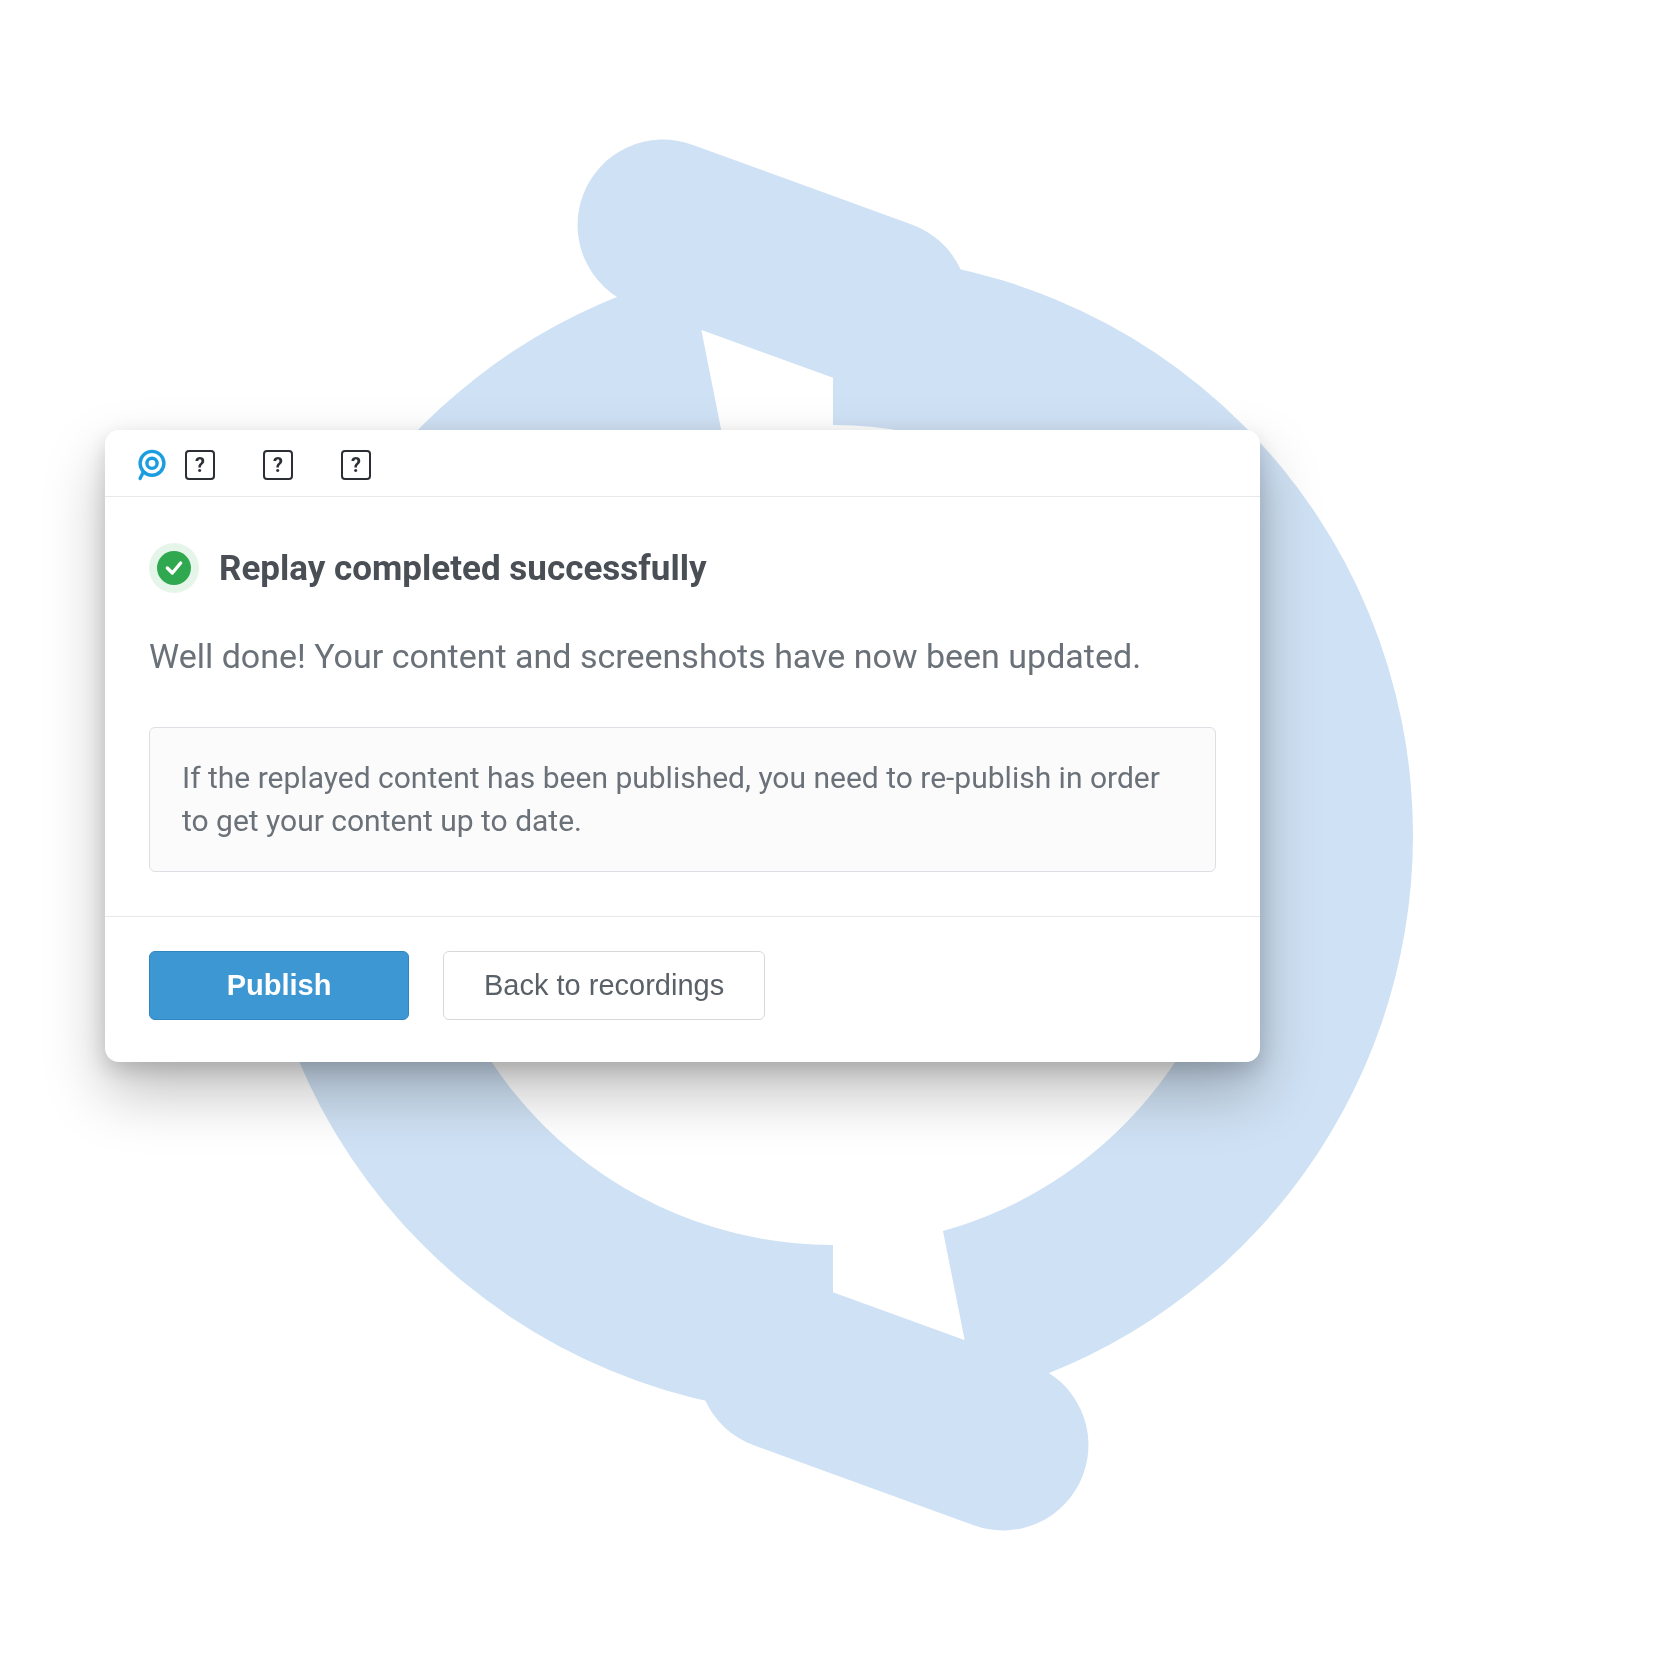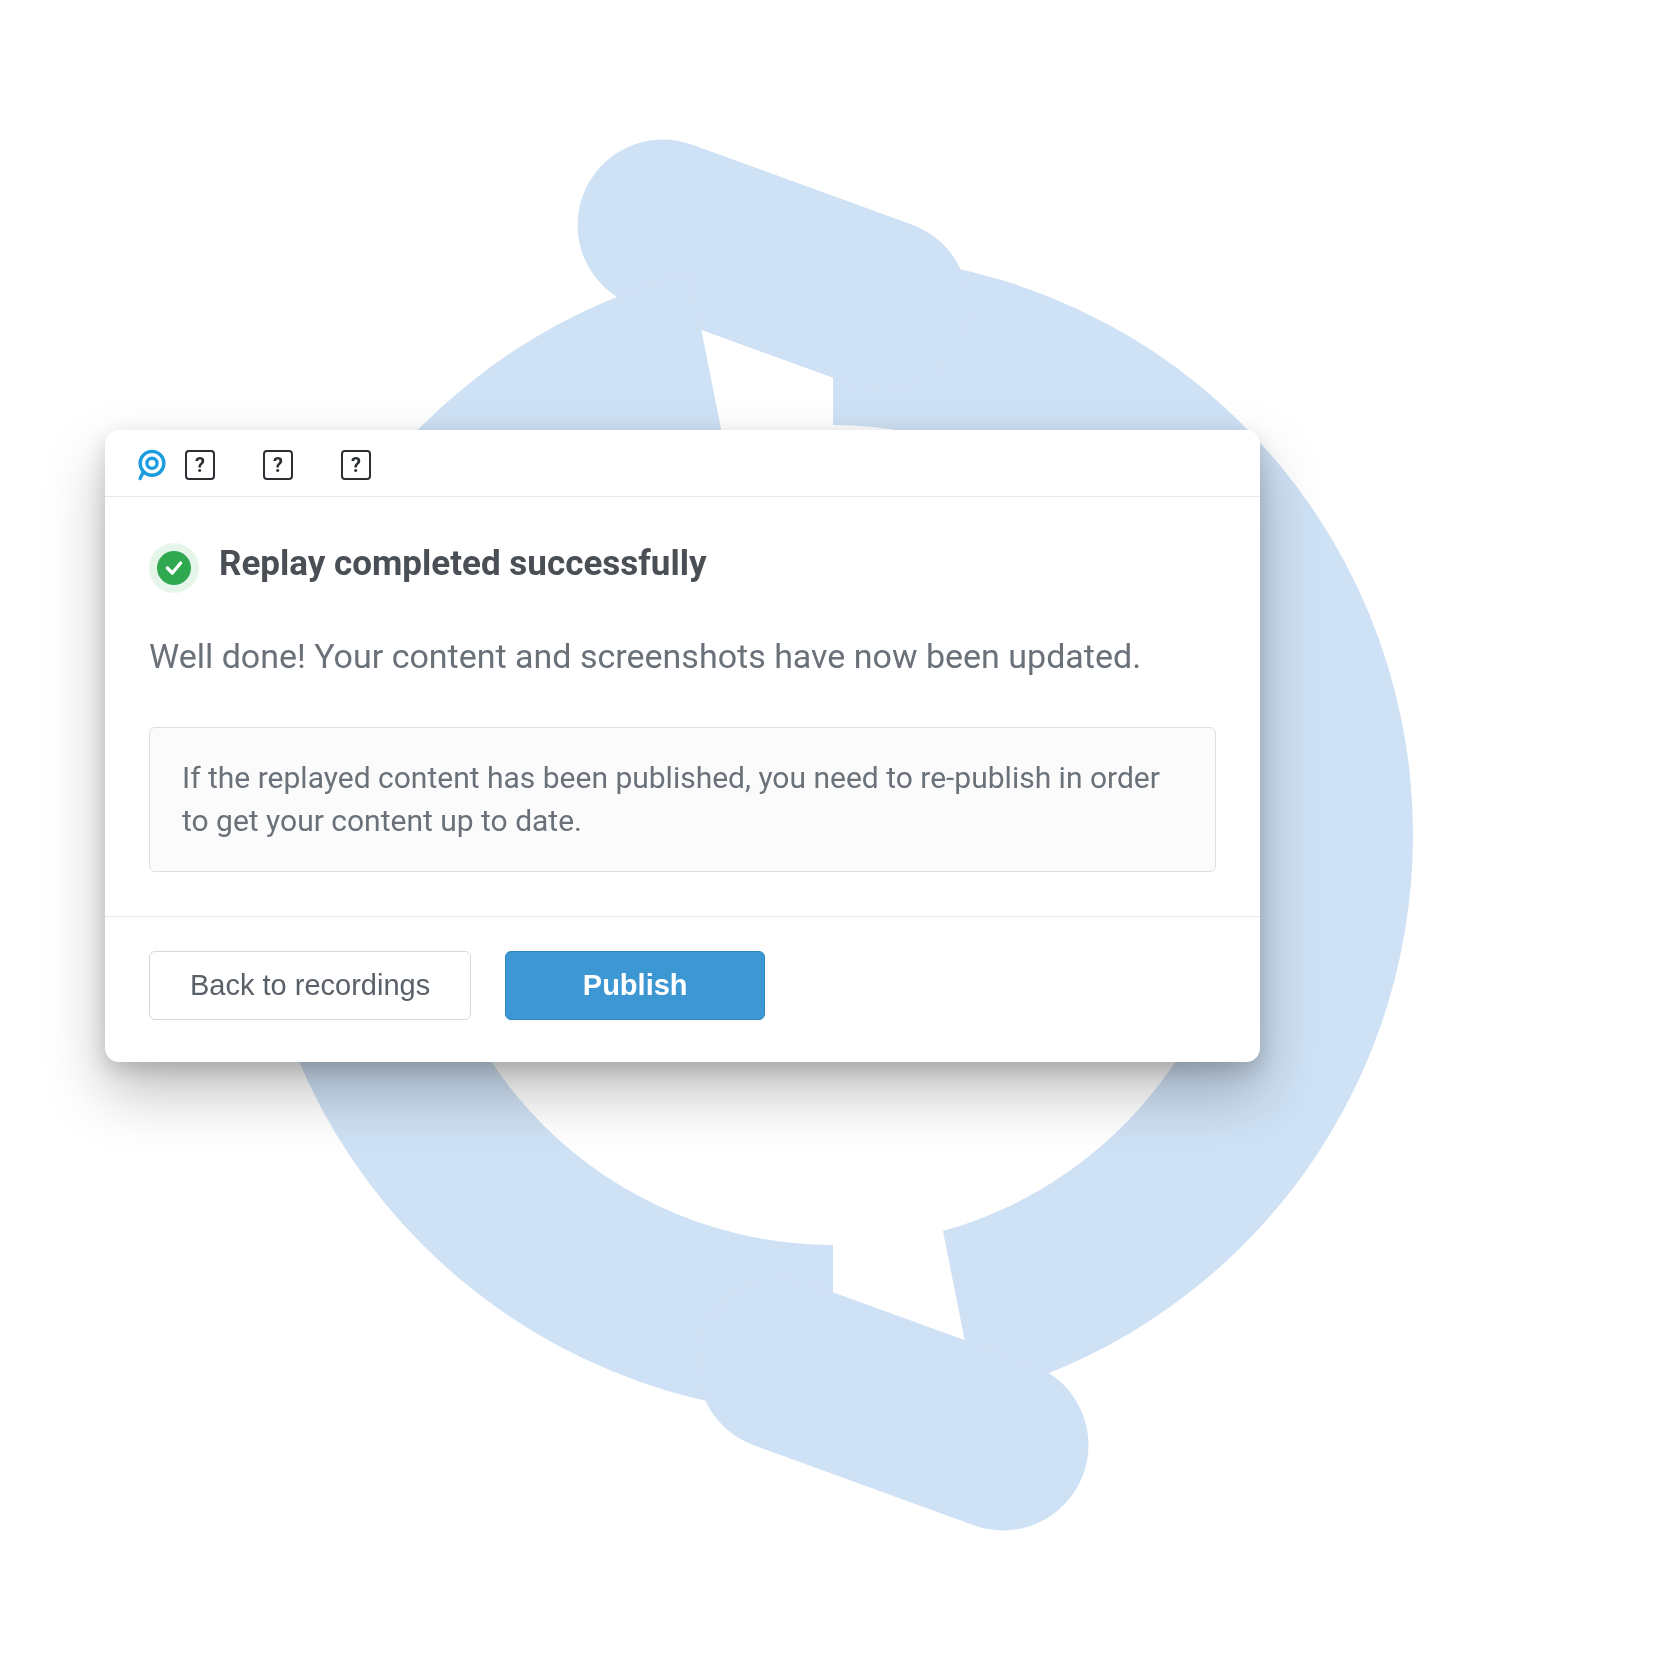--- a/index.html
+++ b/index.html
@@ -66,20 +66,21 @@
     font-weight: 700;
     color: #2b2f33;
     cursor: pointer;
   }
   .card-body {
     padding: 46px 44px 44px 44px;
     border-bottom: 1px solid #e6e8ea;
   }
   .status-row {
     display: flex;
+    align-items: center;
     gap: 20px;
     margin-bottom: 40px;
   }
   .status-icon-wrap {
     width: 50px;
     height: 50px;
     border-radius: 50%;
     background: #e6f5e9;
     display: flex;
     align-items: center;
@@ -196,17 +197,17 @@
       </div>
       <div class="status-heading">Replay completed successfully</div>
     </div>
     <div class="status-text">Well done! Your content and screenshots have now been updated.</div>
     <div class="info-box">
       <div class="info-text">If the replayed content has been published, you need to re-publish in order to get your content up to date.</div>
     </div>
   </div>
 
   <div class="card-footer">
+    <button class="btn btn-primary">Publish</button>
     <button class="btn btn-secondary">Back to recordings</button>
-    <button class="btn btn-primary">Publish</button>
   </div>
 
 </div>
 
 </body></html>

